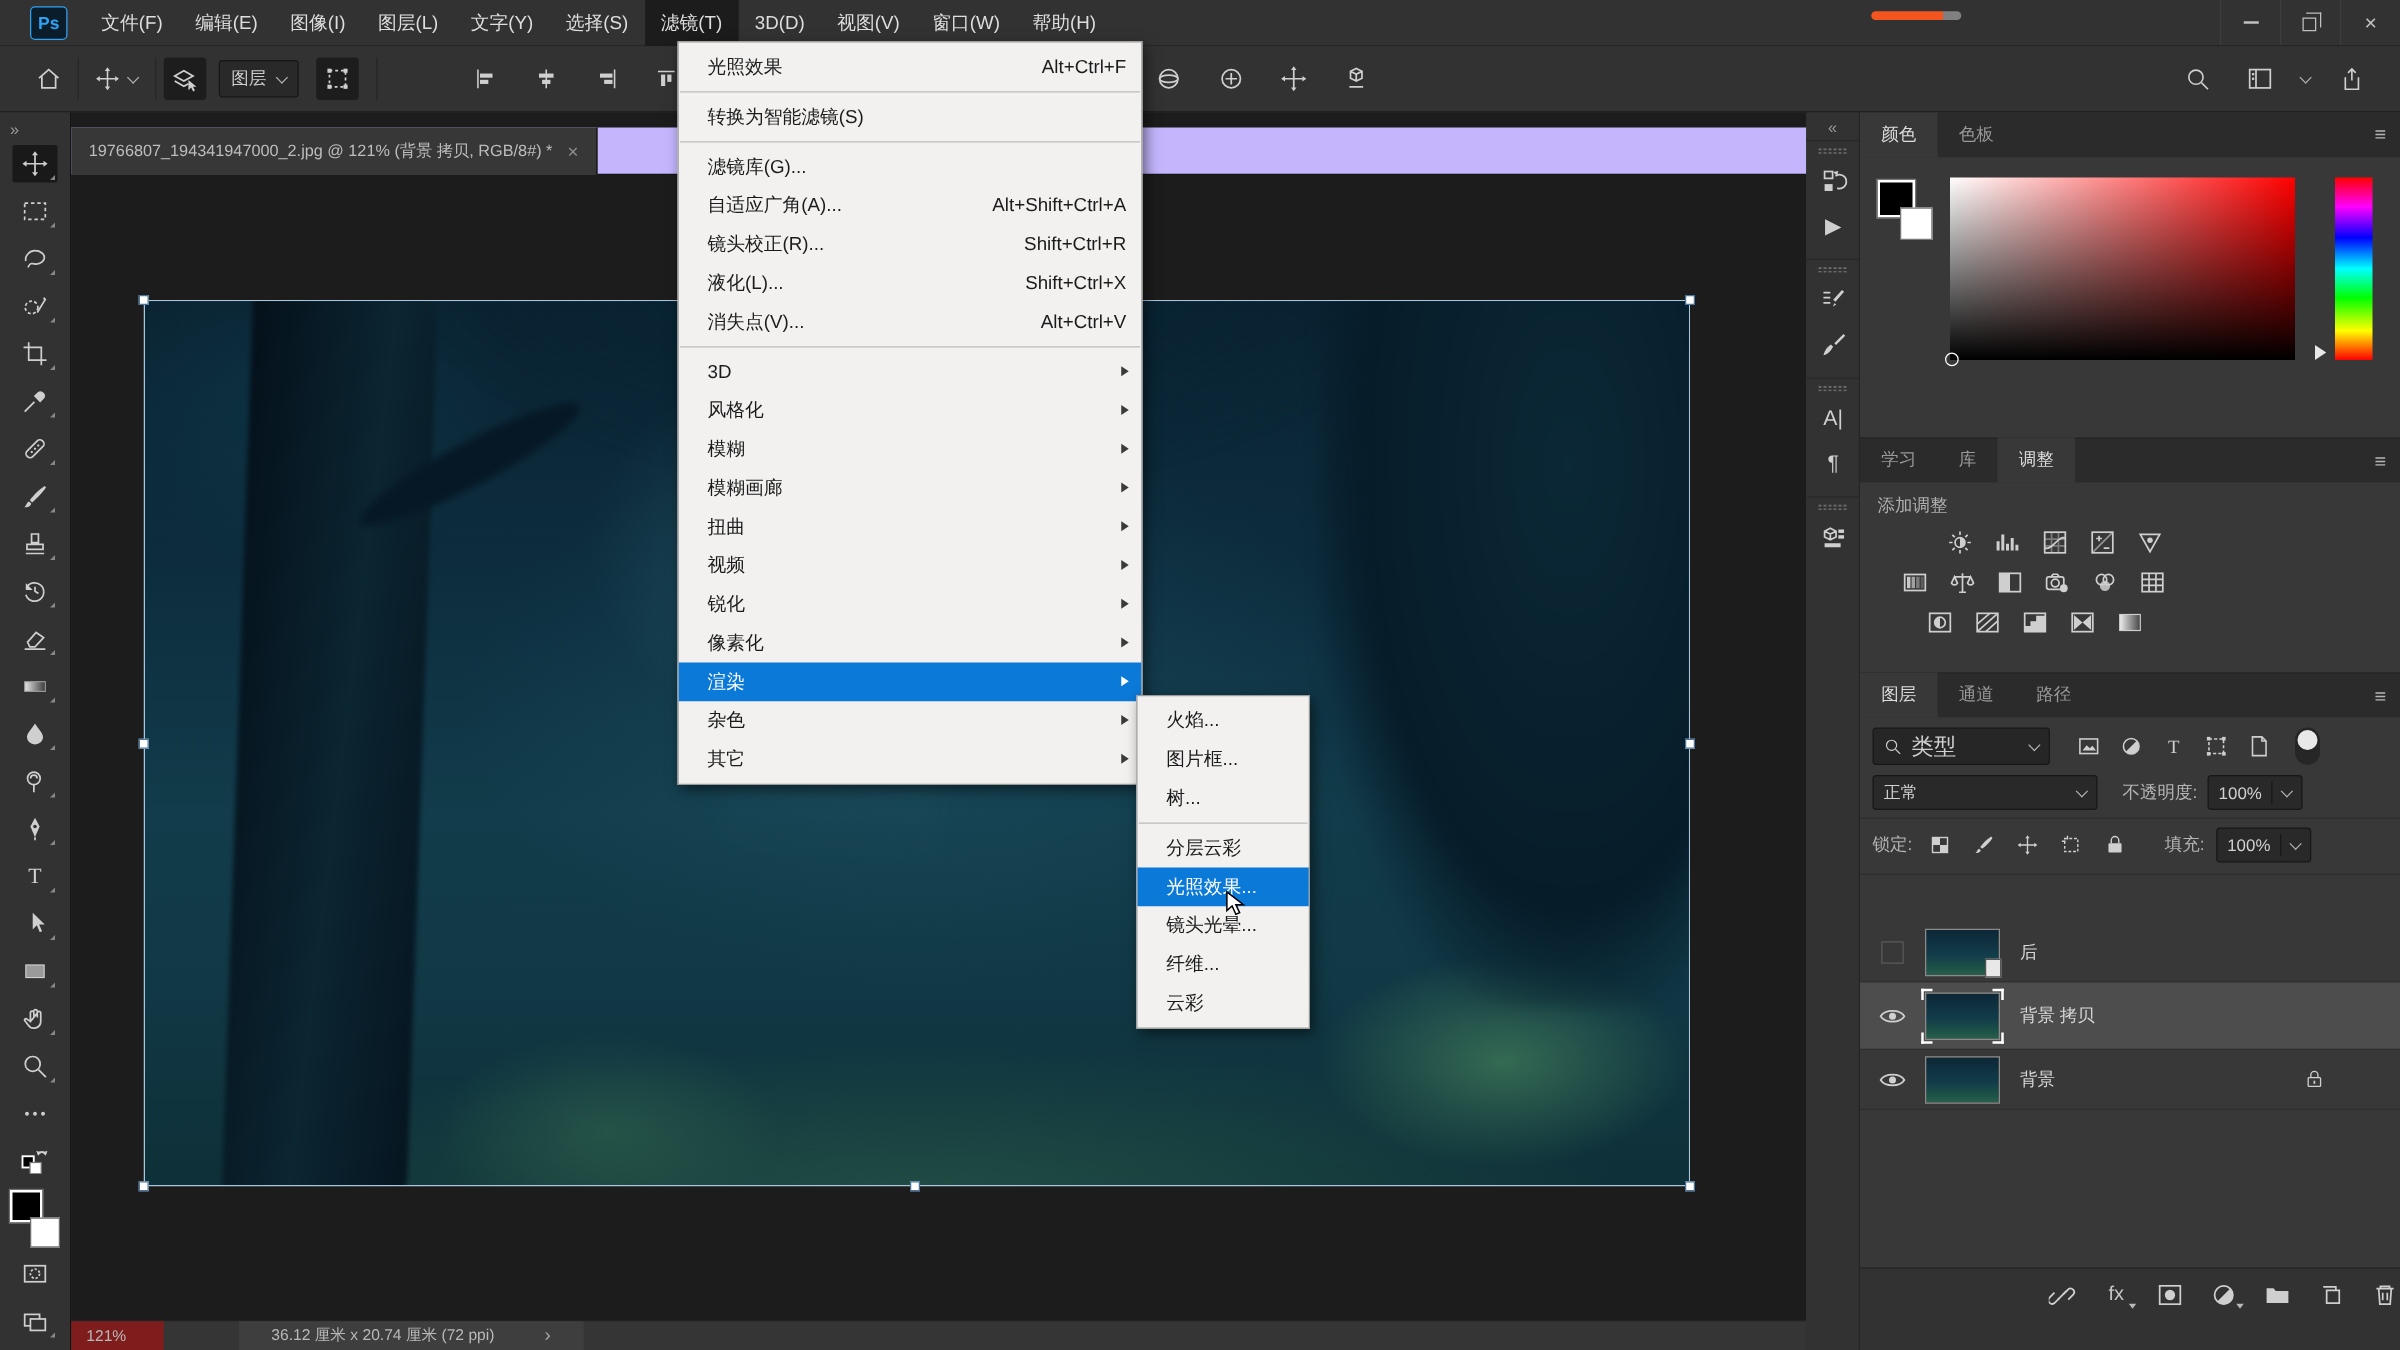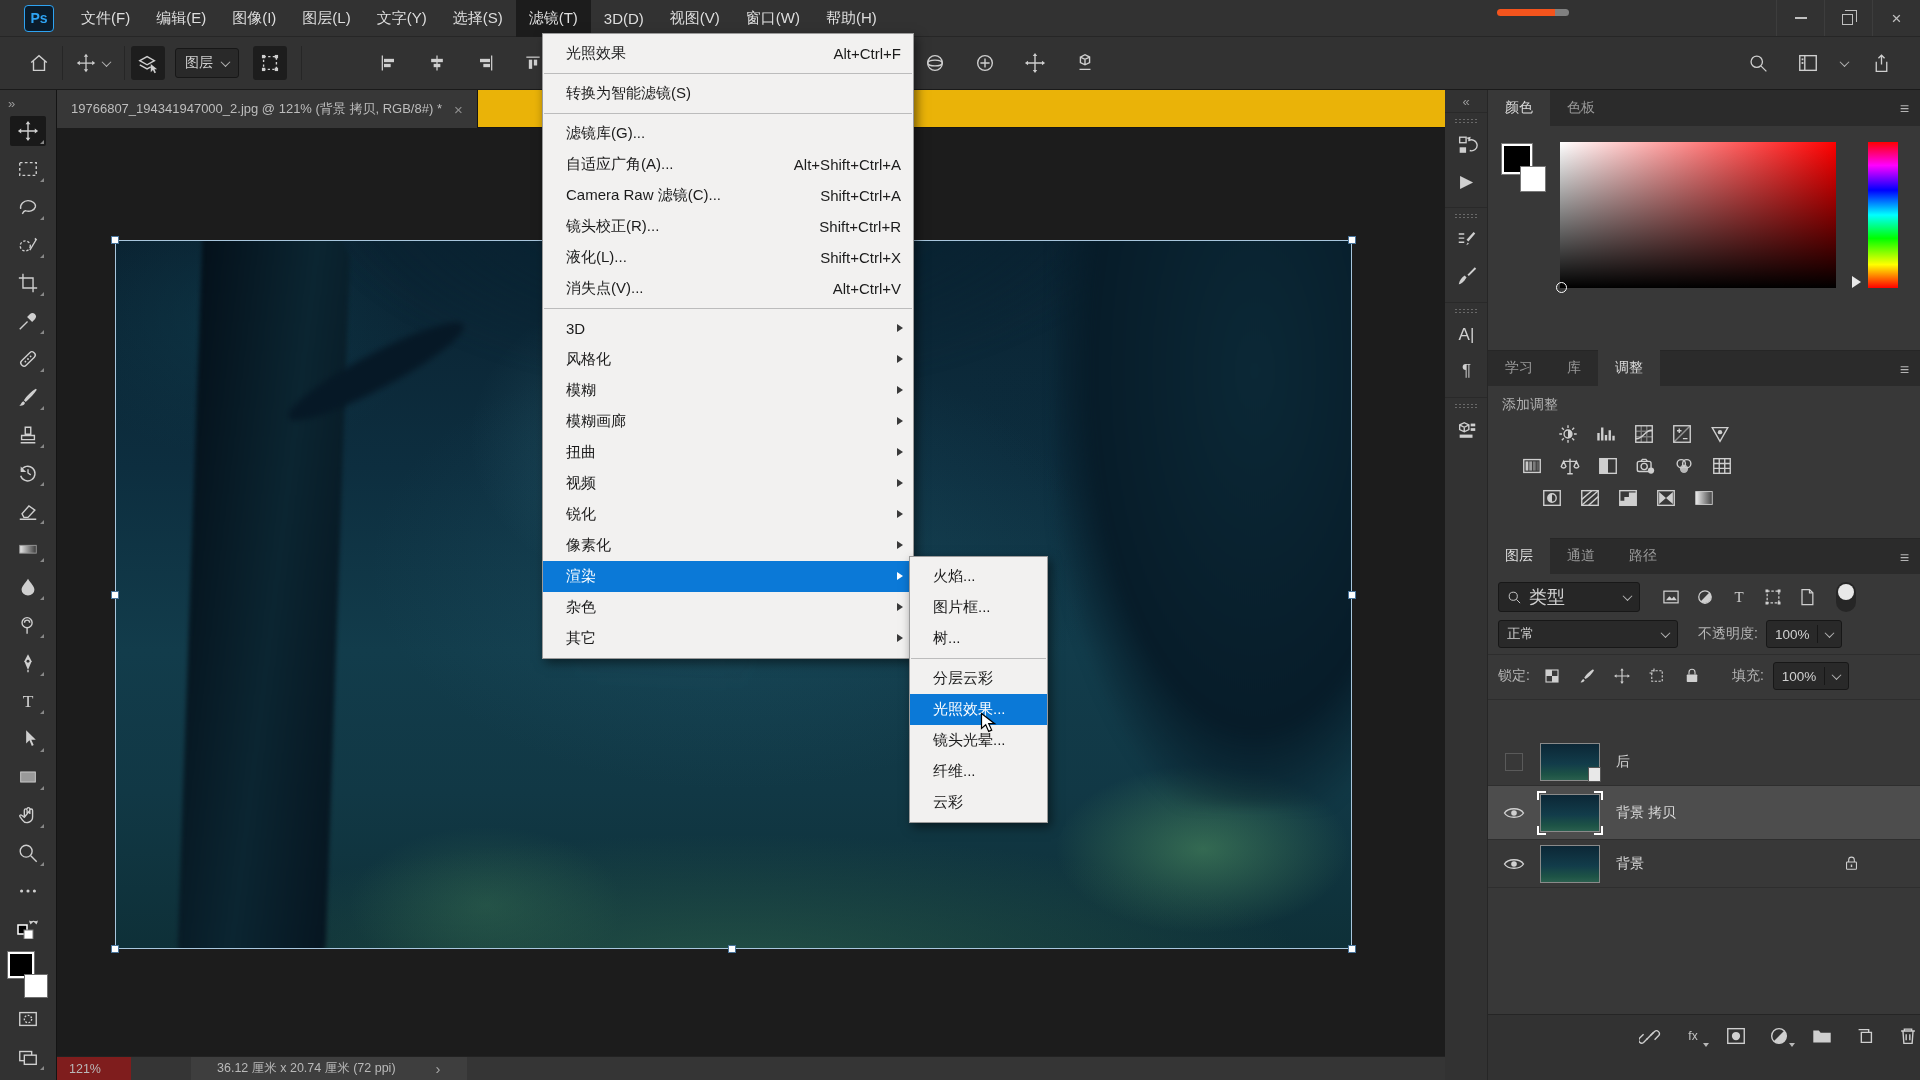--- a/index.html
+++ b/index.html
@@ -37,21 +37,21 @@
 .tool { width:36px; height:30px; margin-bottom:8px; display:flex; align-items:center; justify-content:center; position:relative; border-radius:2px; }
 .tool::after { content:""; position:absolute; right:2px; bottom:2px; border-left:4px solid transparent; border-bottom:4px solid #888; }
 .tool.noflyout::after { display:none; }
 .tool.active { background:#191919; }
 #fgbg { position:relative; width:44px; height:46px; margin:4px 0 6px; }
 #fg-swatch { position:absolute; left:2px; top:0; width:26px; height:26px; background:#000; border:2px solid #fff; outline:1px solid #6e6e6e; }
 #bg-swatch { position:absolute; right:2px; bottom:0; width:24px; height:24px; background:#fff; border:1px solid #6e6e6e; }
 
 
 #docarea { position:absolute; left:57px; top:90px; width:1388px; height:990px; background:#1c1c1c; }
-#tabbar { position:absolute; left:0; top:0; width:100%; height:38px; background:#eab308; border-bottom:1px solid #161616; display:flex; }
+#tabbar { position:absolute; left:0; top:12px; width:100%; height:38px; background:#c4b5fd; border-bottom:1px solid #161616; display:flex; }
 #doctab { height:38px; background:#373737; display:flex; align-items:center; padding:0 14px; gap:12px; color:#bdbdbd; font-size:13px; border-right:1px solid #161616; }
 #doctab .x { color:#8f8f8f; font-size:15px; }
 #canvas-region { position:absolute; left:0; top:38px; right:0; bottom:24px; overflow:hidden; }
 #transform-box { position:absolute; left:58px; top:112px; width:1237px; height:709px; border:1px solid #a8c6dd; }
 #artwork { position:absolute; inset:0; overflow:hidden;
   background:
    radial-gradient(ellipse 330px 250px at 46% 28%, rgba(96,178,190,.25), transparent 65%),
    radial-gradient(ellipse 520px 320px at 50% 46%, rgba(48,118,140,.22), transparent 70%),
    radial-gradient(ellipse 300px 220px at 86% 18%, rgba(10,40,56,.65), transparent 72%),
    radial-gradient(ellipse 260px 190px at 10% 12%, rgba(14,58,74,.6), transparent 70%),
@@ -127,21 +127,21 @@
 .corner { position:absolute; width:9px; height:9px; border:0 solid #fff; }
 .c1 { left:-4px; top:-4px; border-left-width:2px; border-top-width:2px; }
 .c2 { right:-4px; top:-4px; border-right-width:2px; border-top-width:2px; }
 .c3 { left:-4px; bottom:-4px; border-left-width:2px; border-bottom-width:2px; }
 .c4 { right:-4px; bottom:-4px; border-right-width:2px; border-bottom-width:2px; }
 .layer-name { margin-left:16px; font-size:14px; color:#d6d6d6; }
 .layer-lock { position:absolute; right:60px; }
 #layers-footer { position:absolute; left:0; bottom:0; width:100%; height:42px; background:#323232; border-top:1px solid #252525; display:flex; align-items:center; padding-left:150px; gap:19px; }
 .fico { position:relative; display:flex; align-items:center; justify-content:center; width:24px; height:24px; color:#b8b8b8; }
 .fico .dd { position:absolute; right:-4px; bottom:1px; border-left:3.5px solid transparent; border-right:3.5px solid transparent; border-top:4px solid #b8b8b8; }
-#fx-label { font-size:12px; color:#c4c4c4; }
+#fx-label { font-size:16px; color:#c4c4c4; }
 
 
 .menu { position:absolute; background:#f2f1f0; border:1px solid #9a9a9a; box-shadow:3px 4px 10px rgba(0,0,0,.5); padding:4px 0; z-index:90; color:#1b1b1b; font-size:15px; }
 #filter-menu { left:542px; top:33px; width:372px; }
 #render-submenu { left:909px; top:556px; width:139px; z-index:92; }
 .mi { height:31px; display:flex; align-items:center; padding:0 12px 0 23px; position:relative; }
 .mi .lab { flex:1; white-space:nowrap; }
 .mi .sc { margin-left:26px; white-space:nowrap; }
 .mi.hl { background:#0b79d7; color:#fff; }
 .msep { height:1px; background:#bcbcbc; margin:4px 1px; }
@@ -878,24 +878,20 @@
       </div>
     <div class="msep"></div>
     <div class="mi">
         <span class="lab">滤镜库(G)...</span>
       </div>
     <div class="mi">
         <span class="lab">自适应广角(A)...</span>
         <span class="sc">Alt+Shift+Ctrl+A</span>
       </div>
     <div class="mi">
-        <span class="lab">Camera Raw 滤镜(C)...</span>
-        <span class="sc">Shift+Ctrl+A</span>
-      </div>
-    <div class="mi">
         <span class="lab">镜头校正(R)...</span>
         <span class="sc">Shift+Ctrl+R</span>
       </div>
     <div class="mi">
         <span class="lab">液化(L)...</span>
         <span class="sc">Shift+Ctrl+X</span>
       </div>
     <div class="mi">
         <span class="lab">消失点(V)...</span>
         <span class="sc">Alt+Ctrl+V</span>

